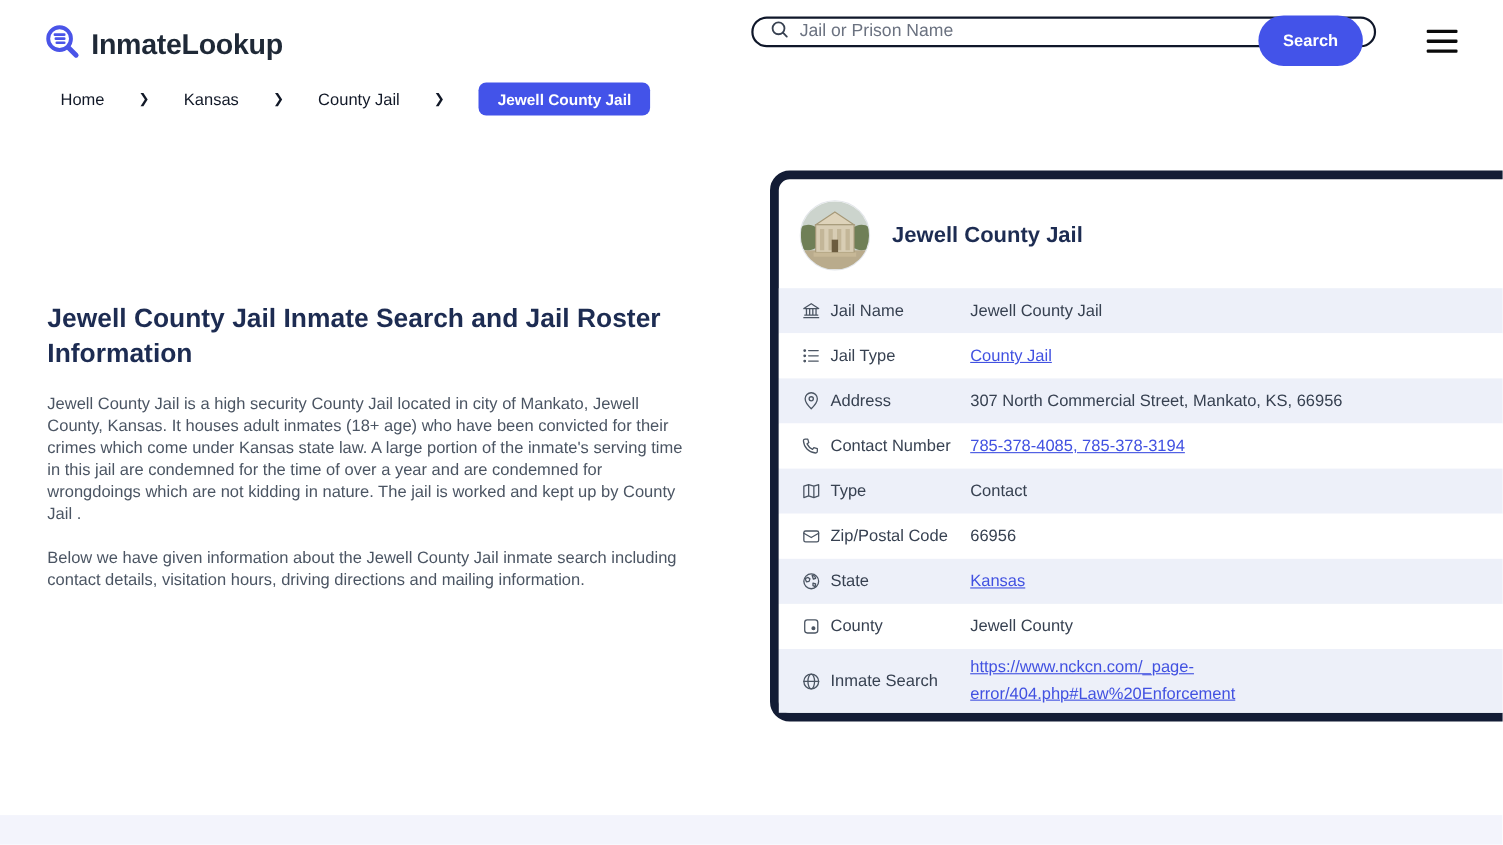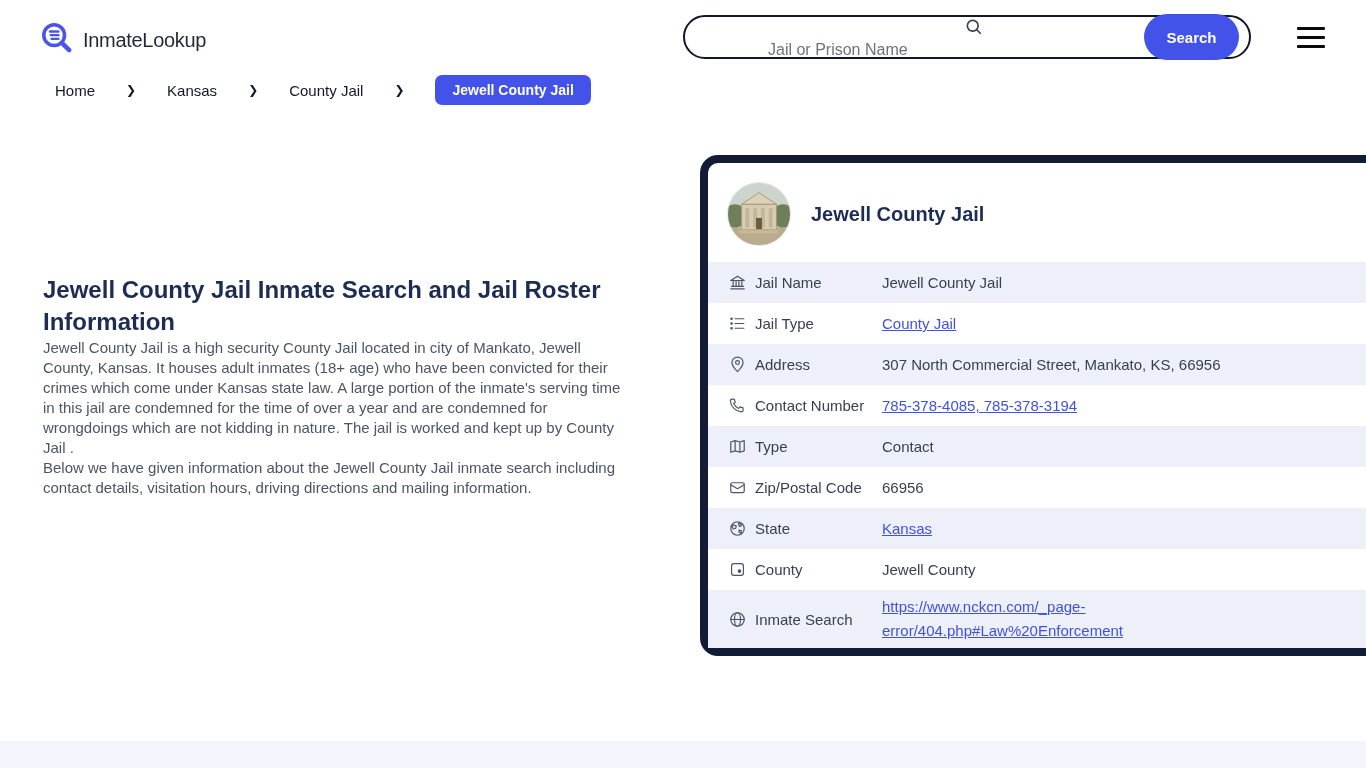--- a/index.html
+++ b/index.html
@@ -2,26 +2,26 @@
 <html><head>
 <meta charset="utf-8">
 <style>
   * { margin:0; padding:0; box-sizing:border-box; }
   html,body { width:1366px; height:768px; overflow:hidden; background:#ffffff;
               font-family:"Liberation Sans","DejaVu Sans",sans-serif; }
   .page { position:relative; width:1366px; height:768px; background:#ffffff; }
 
   
   .brand { position:absolute; left:40px; top:21px; display:flex; align-items:center; gap:9px; cursor:pointer; }
-  .brand-name { font-size:20px; font-weight:400; color:#1f2937; letter-spacing:-0.3px; }
+  .brand-name { font-size:26px; font-weight:700; color:#1f2937; letter-spacing:-0.3px; }
 
   .searchbar { position:absolute; left:683px; top:14px; width:568px; height:46px; }
-  .search-input-wrap { position:absolute; left:0; top:1px; width:568px; height:44px;
+  .search-input-wrap { position:absolute; left:0; top:1px; width:568px; height:28px;
       border:2px solid #0f172a; border-radius:24px; background:#fff;
-      display:flex; align-items:center; padding-left:14px;flex-direction:column; }
+      display:flex; align-items:center; padding-left:14px; }
   .search-input { border:none; outline:none; font-size:16px; color:#374151; width:420px;
       margin-left:8px; font-family:inherit; background:transparent; }
   .search-input::placeholder { color:#6b7280; }
   .search-btn { position:absolute; right:12px; top:0; width:95px; height:46px; background:#4353e9;
       border:none; border-radius:24px; color:#fff; font-size:15px; font-weight:700;
       cursor:pointer; font-family:inherit; }
 
   .hamburger { position:absolute; left:1297px; top:27px; width:28px; height:21px; cursor:pointer;
       display:flex; flex-direction:column; justify-content:space-between; }
   .hamburger span { display:block; height:3.4px; background:#0a0a0a; border-radius:1px; }
@@ -29,21 +29,21 @@
   
   .breadcrumb { position:absolute; left:55px; top:75px; display:flex; align-items:center; gap:31px; }
   .crumb { font-size:15px; color:#111827; text-decoration:none; cursor:pointer; }
   .crumb-sep { font-size:12px; color:#111827; font-weight:700; }
   .crumb-badge { background:#4353e9; color:#fff; font-size:14px; font-weight:700;
       padding:7px 17px; border-radius:7px; }
 
   
   .article { position:absolute; left:43px; top:274px; width:585px; }
   .article h1 { font-size:24px; line-height:32px; font-weight:700; color:#1d2c52; width:570px; }
-  .article p { font-size:15px; line-height:20px; color:#4b5563; }
+  .article p { margin-top:20px; font-size:15px; line-height:20px; color:#4b5563; }
   .article p:first-of-type { }
 
   
   .card { position:absolute; left:700px; top:155px; width:700px; background:#ffffff;
       border:8px solid #131c35; border-radius:18px; }
   .card-header { display:flex; align-items:center; padding:19px 24px 16px 19px; }
   .avatar { width:64px; height:64px; border-radius:50%; overflow:hidden; flex:0 0 64px;
       border:1px solid #e2e5ea; margin-right:20px; }
   .card-title { font-size:20px; font-weight:700; color:#1d2c52; }
 

